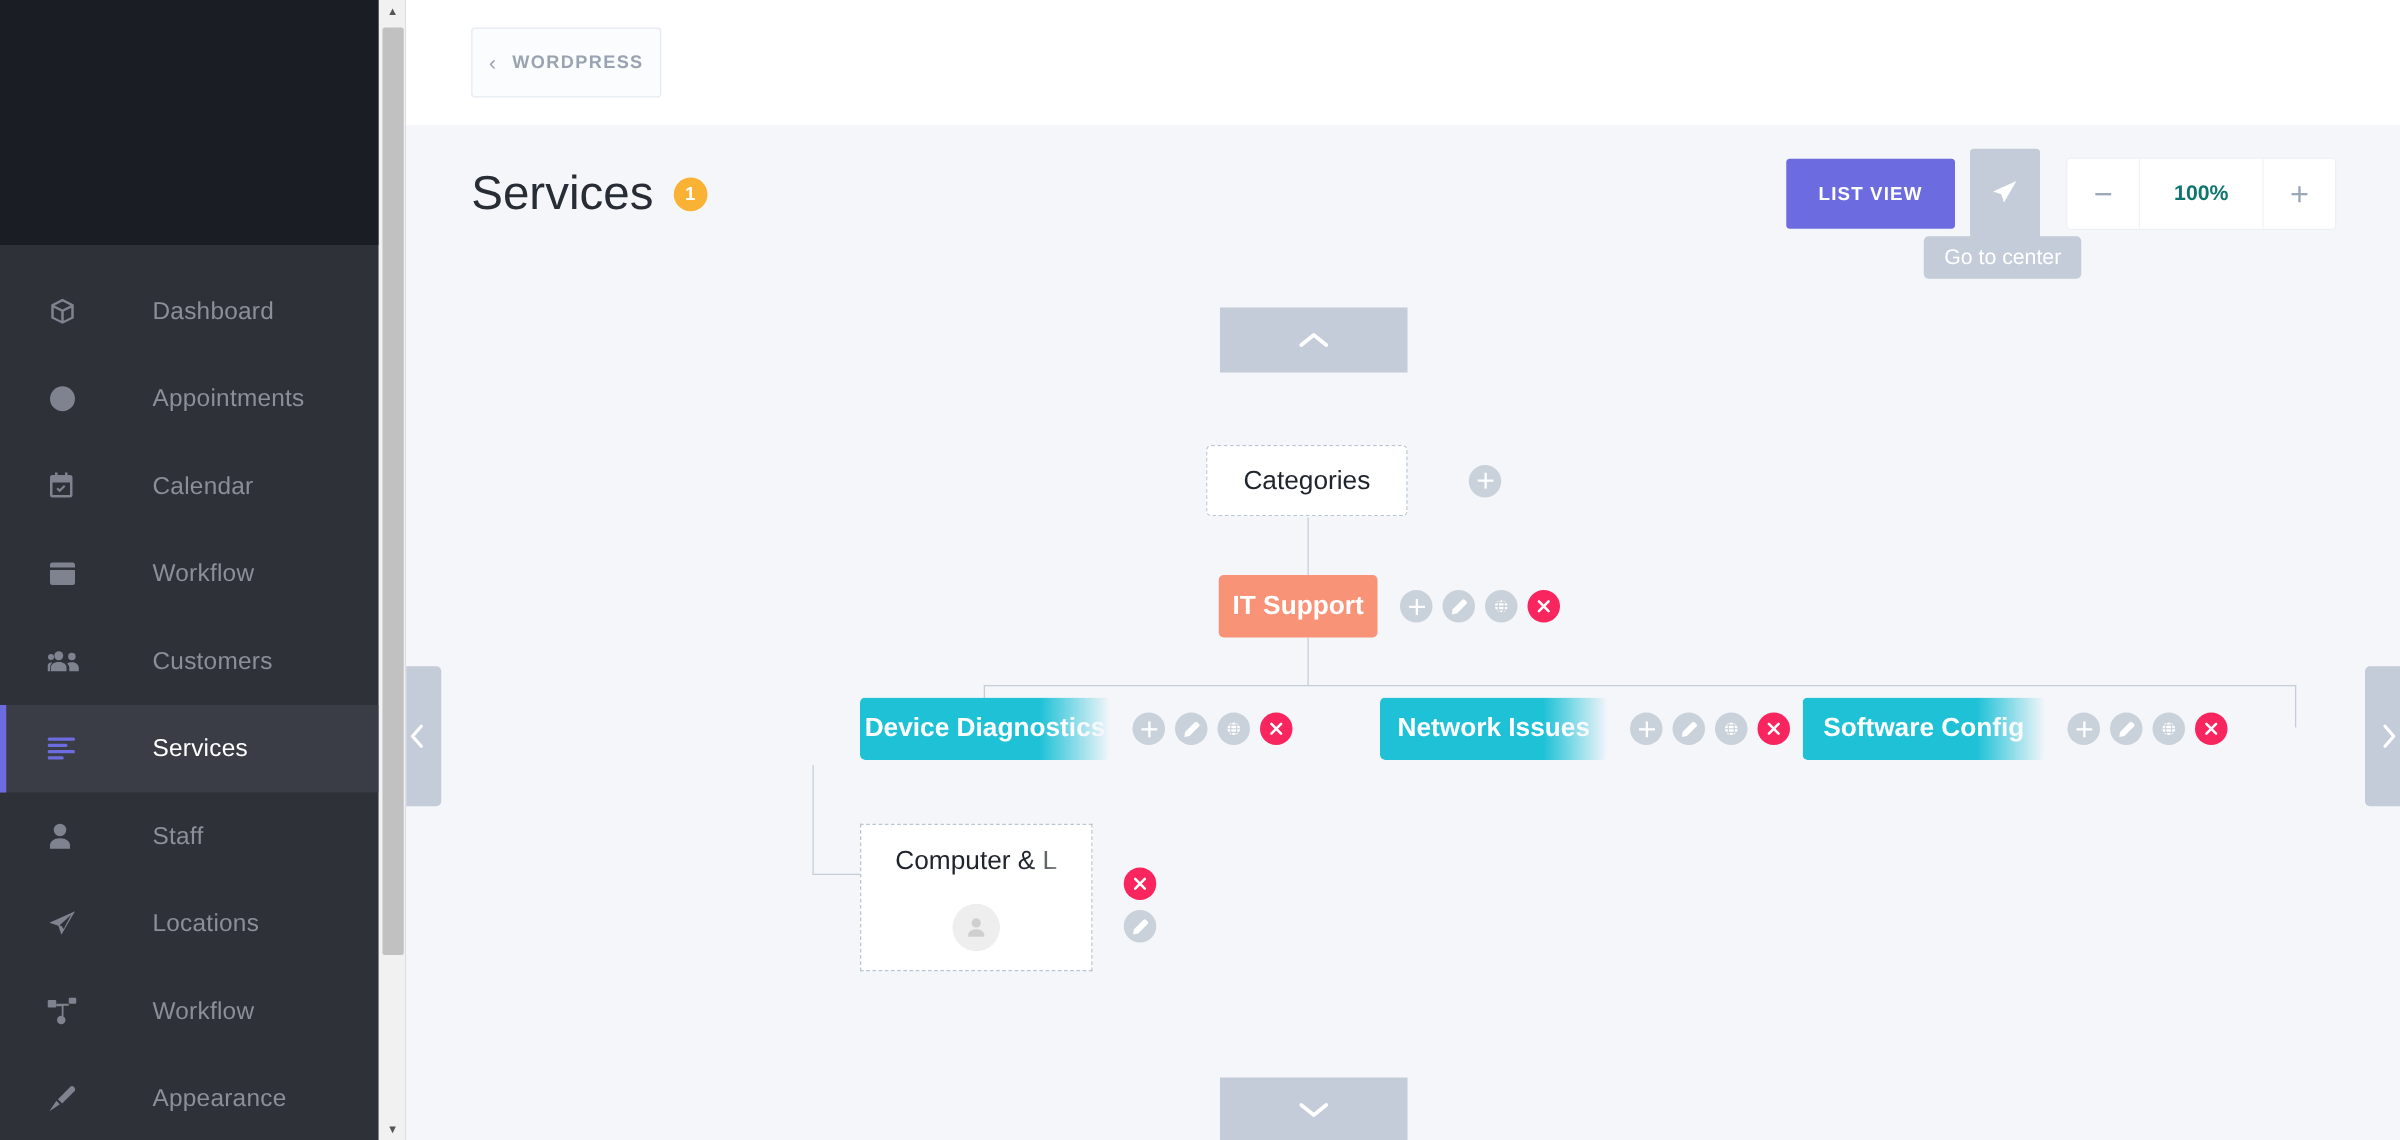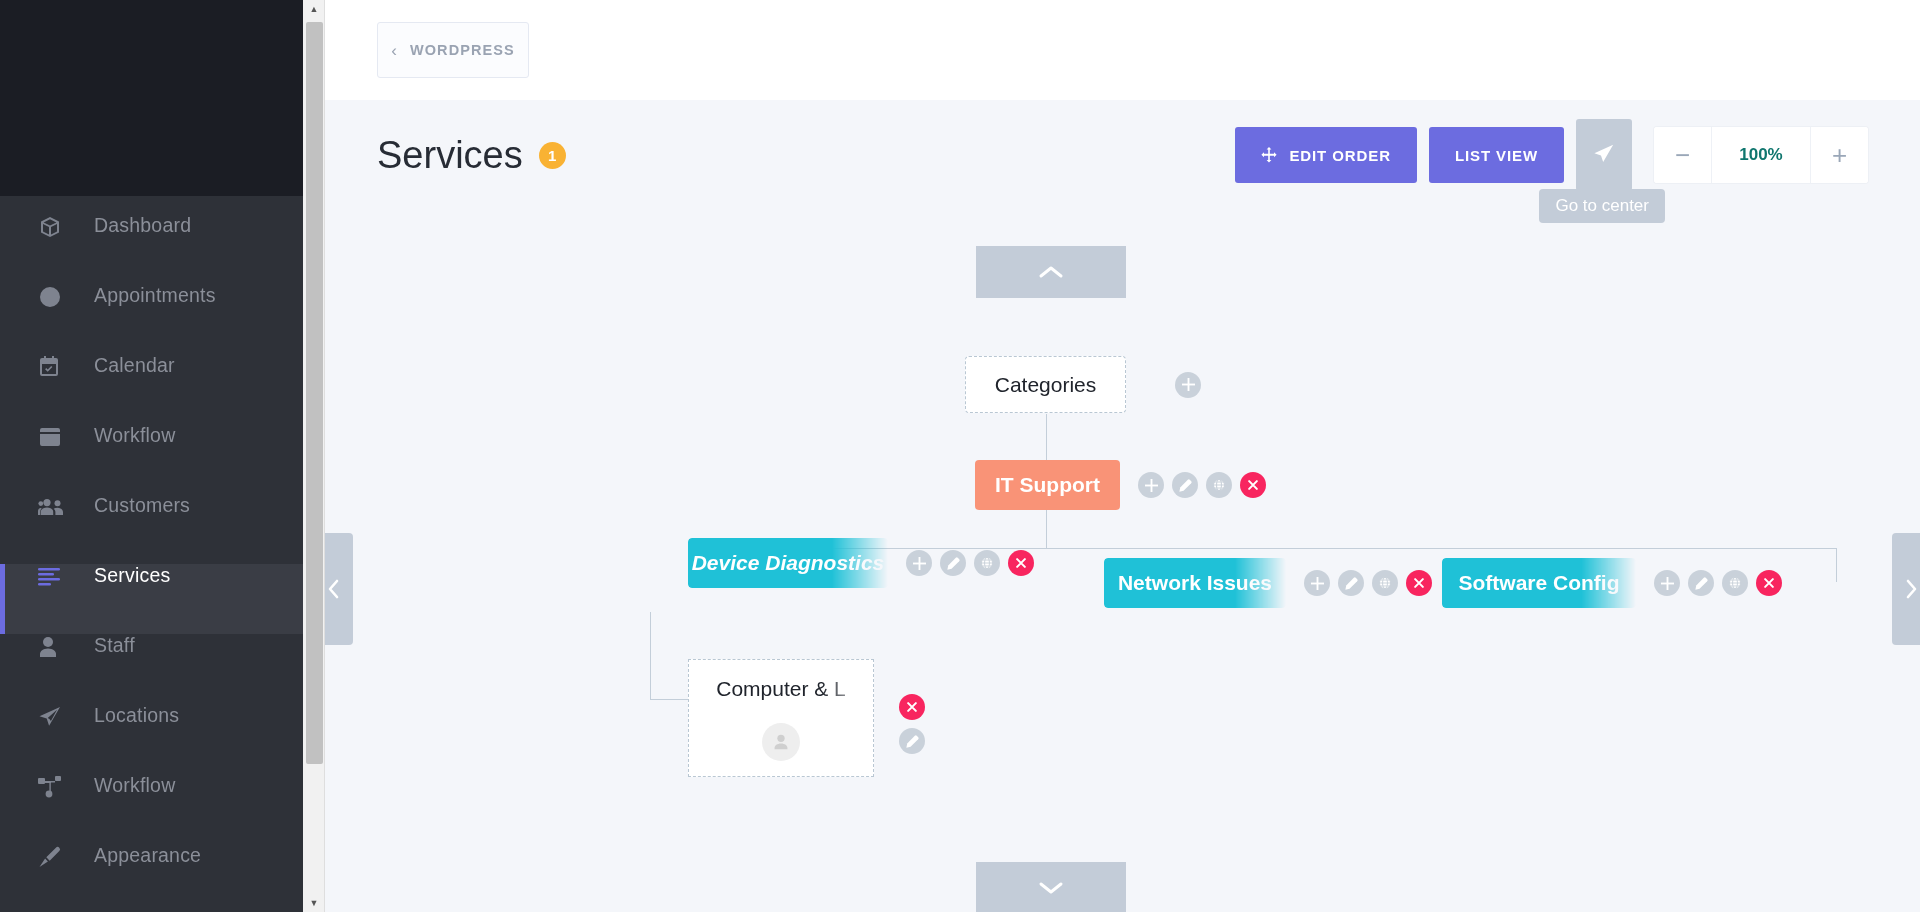--- a/index.html
+++ b/index.html
@@ -18,27 +18,28 @@
     width: 303px; height: 912px;
     background: #2e3138;
   }
   .sidebar-logo {
     height: 196px; width: 303px;
     background: #1b1d24;
   }
   .nav { padding-top: 18px; }
   .nav-item {
     position: relative;
-    display: flex; align-items: flex-start;
+    display: flex; align-items: center;
     height: 70px;
     padding-left: 38px;
     color: #8b8f99;
     font-size: 19.5px;
     letter-spacing: .2px;
     cursor: pointer;
+    gap: 28px;
   }
   .nav-item .nav-ico {
     width: 34px; height: 26px;
     margin-right: 22px;
     display: flex; align-items: center; justify-content: flex-start;
     flex: 0 0 34px;
   }
   .nav-item svg { display: block; }
   .nav-item.active {
     background: #3a3d45;
@@ -196,21 +197,21 @@
     position: relative;
   }
   .node-root {
     background: #ffffff; color: #20242c;
     border: 1px dashed #b9c7d3;
     width: 161px; height: 57px;
     font-weight: normal;
   }
   .node-cat {
     background: #f99377; color: #ffffff;
-    width: 145px; height: 50px;
+    width: 127px; height: 50px;
   }
   .node-srv {
     background: #1fc1d7; color: #ffffff;
     height: 50px;
   }
   .fade-txt {
     -webkit-mask-image: linear-gradient(to right, #000 72%, transparent 100%);
             mask-image: linear-gradient(to right, #000 72%, transparent 100%);
   }
   .acts { display: flex; align-items: center; margin-left: 18px; }
@@ -375,28 +376,20 @@
       </div>
     </div>
 
     <div class="header-row">
       <div class="page-title">
         <span>Services</span>
         <span class="title-badge">1</span>
       </div>
 
       <div class="toolbar">
-        <button class="btn-primary">
-          <span class="mv-ico">
-            <svg width="16" height="16" viewBox="0 0 16 16" fill="#fff">
-                <path d="M8 0 5.6 2.6h1.6v4.2H3V5.2L.4 7.7 3 10.3V8.7h4.2v4.2H5.6L8 15.5l2.4-2.6H8.8V8.7H13v1.6l2.6-2.6L13 5.2v1.6H8.8V2.6h1.6L8 0z"></path>
-              </svg>
-          </span>
-          <span>EDIT ORDER</span>
-        </button>
 
         <button class="btn-primary">
           <span>LIST VIEW</span>
         </button>
 
         <button class="btn-center">
           <span>
             <svg width="22" height="22" viewBox="0 0 24 24" fill="#ffffff">
                 <path d="M22 2 1.5 11.2l7.2 2.4 2.4 7.2L22 2z"></path>
               </svg>
@@ -487,21 +480,21 @@
               </svg>
           </div>
           <div class="act del">
             <svg width="12" height="12" viewBox="0 0 14 14" fill="none" stroke="#fff" stroke-width="2.4" stroke-linecap="round">
                 <path d="M2.5 2.5 11.5 11.5M11.5 2.5 2.5 11.5"></path>
               </svg>
           </div>
         </div>
       </div>
 
-      <div class="node" style="left:363px; top:328px;font-style:italic;">
+      <div class="node" style="left:363px; top:348px;">
         <div class="node-box node-srv fade-txt" style="width:200px;">
           <span>Device Diagnostics</span>
         </div>
         <div class="acts">
           <div class="act">
             <svg width="13" height="13" viewBox="0 0 14 14" fill="#fff">
                 <path d="M6 0h2v14H6z"></path>
                 <path d="M0 6h14v2H0z"></path>
               </svg>
           </div>

